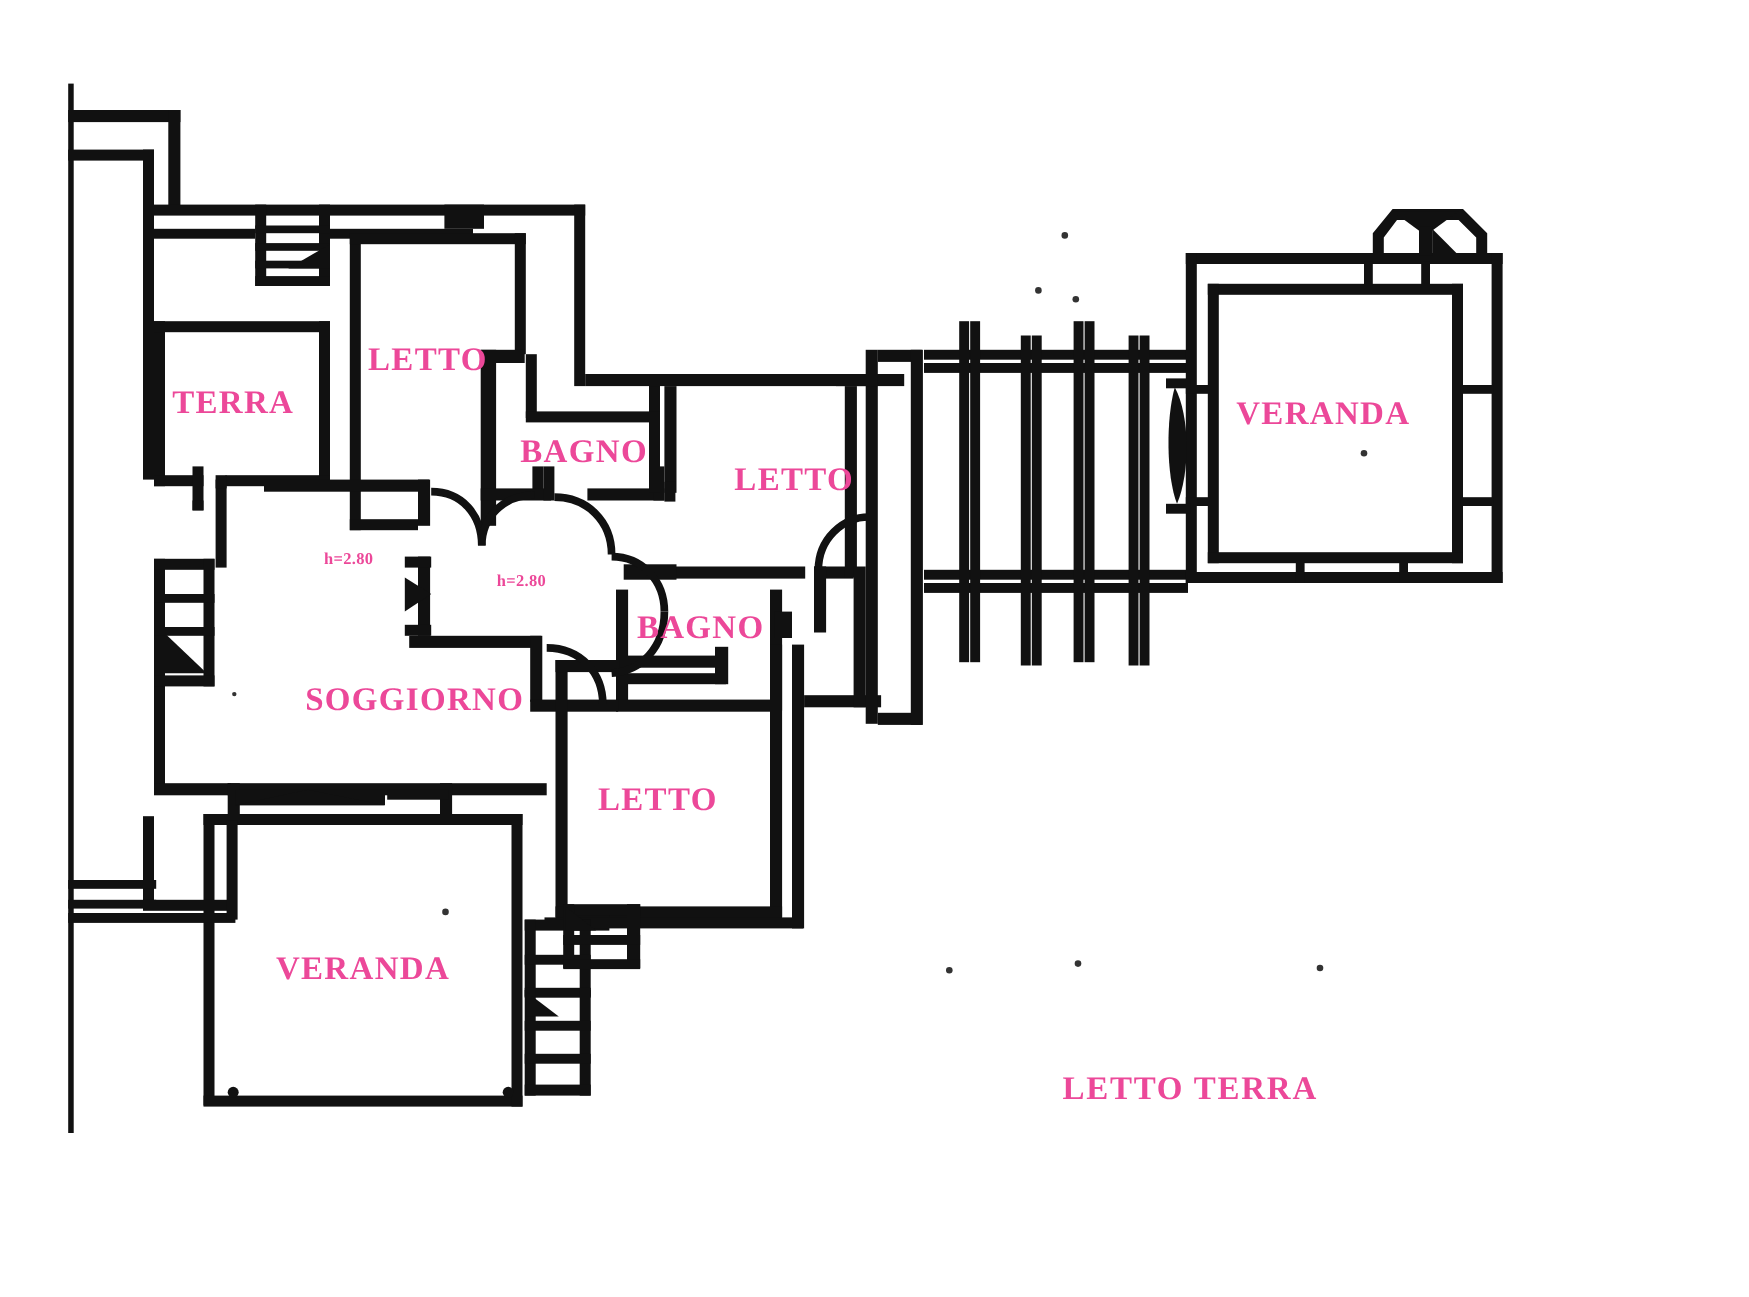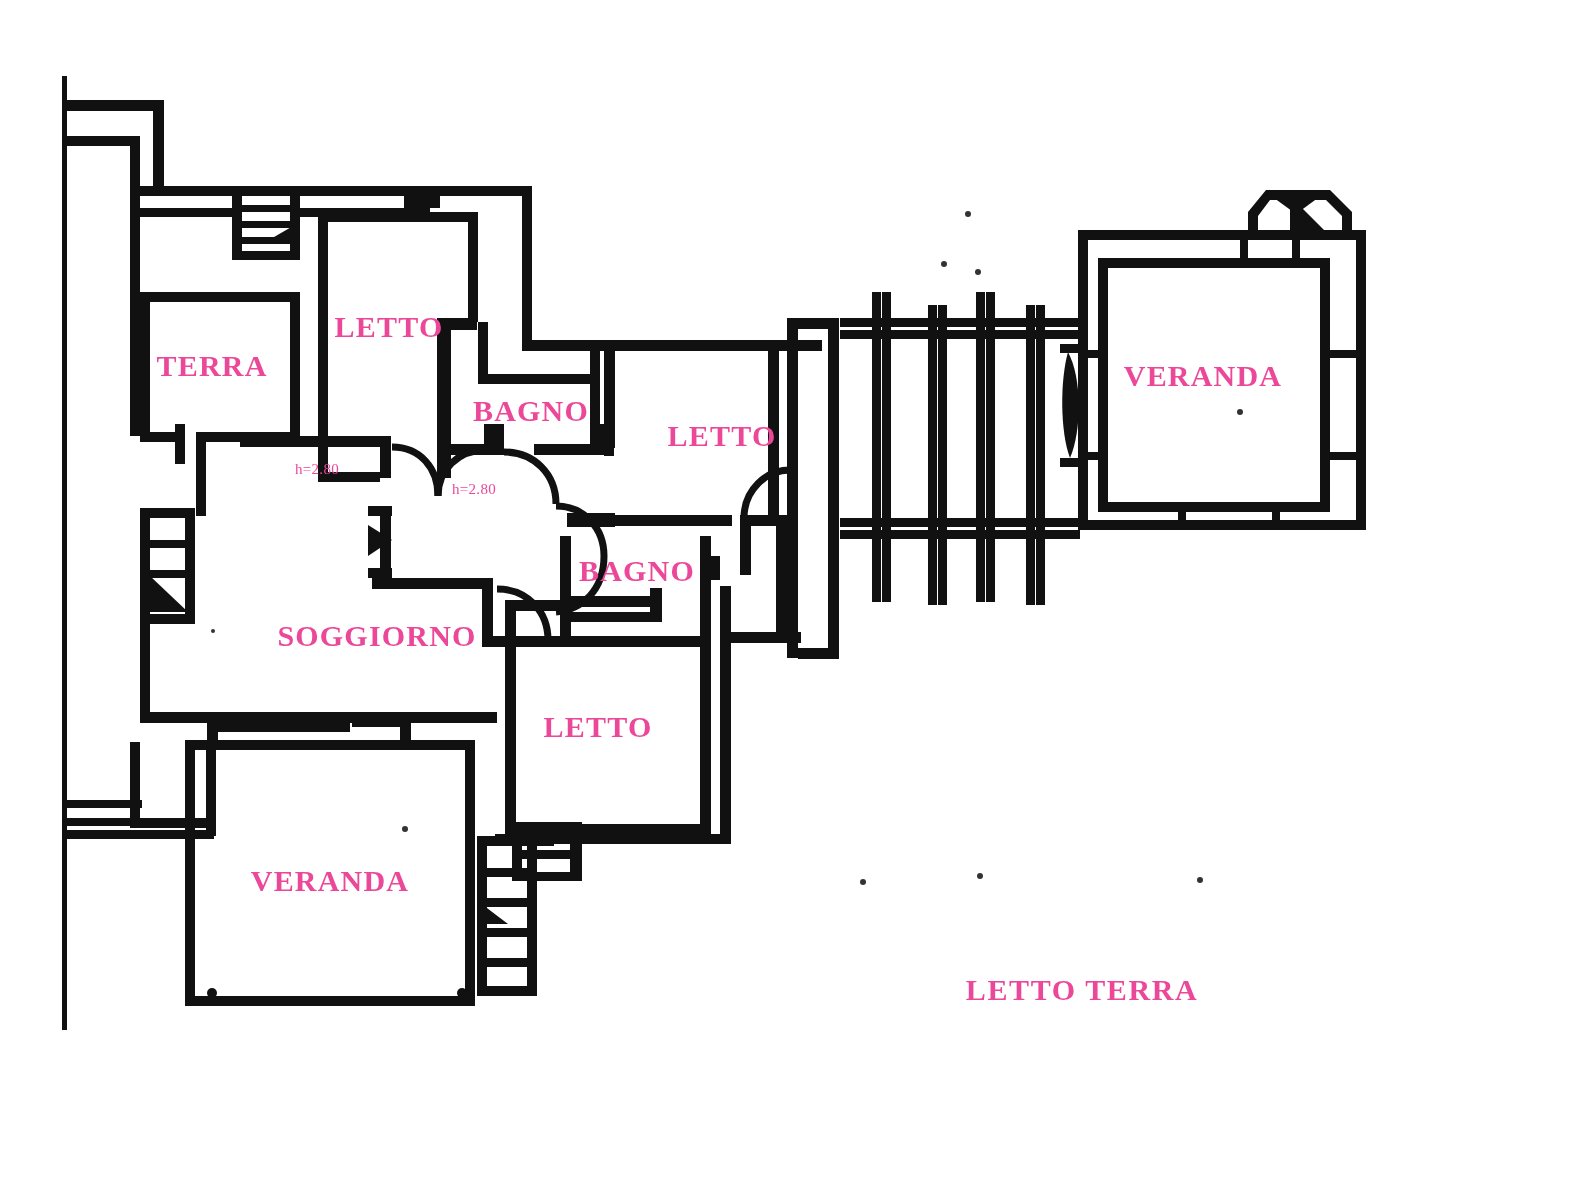--- a/index.html
+++ b/index.html
@@ -31,21 +31,21 @@
     font-family: "Liberation Serif", serif;
     font-weight: bold;
     color: #ec4899;
     letter-spacing: 1.2px;
     white-space: nowrap;
     line-height: 1;
     transform: translate(-50%, -50%);
   }
   .lbl-big   { font-size: 30px; }
   .lbl-title { font-size: 30px; letter-spacing: 1.6px; }
-  .lbl-small { font-size: 15px; font-weight: normal; letter-spacing: 0.3px; }
+  .lbl-small { font-size: 15px; font-weight: bold; letter-spacing: 0.3px; margin-top: 40px; }
 </style>
 </head>
 <body>
 
 <div id="plan-root">
 
   <svg id="plan-svg" viewBox="0 0 1590 1179">
     <rect x="0" y="0" width="1590" height="1179" fill="#ffffff"></rect>
 
     <g fill="#111" stroke="none">

